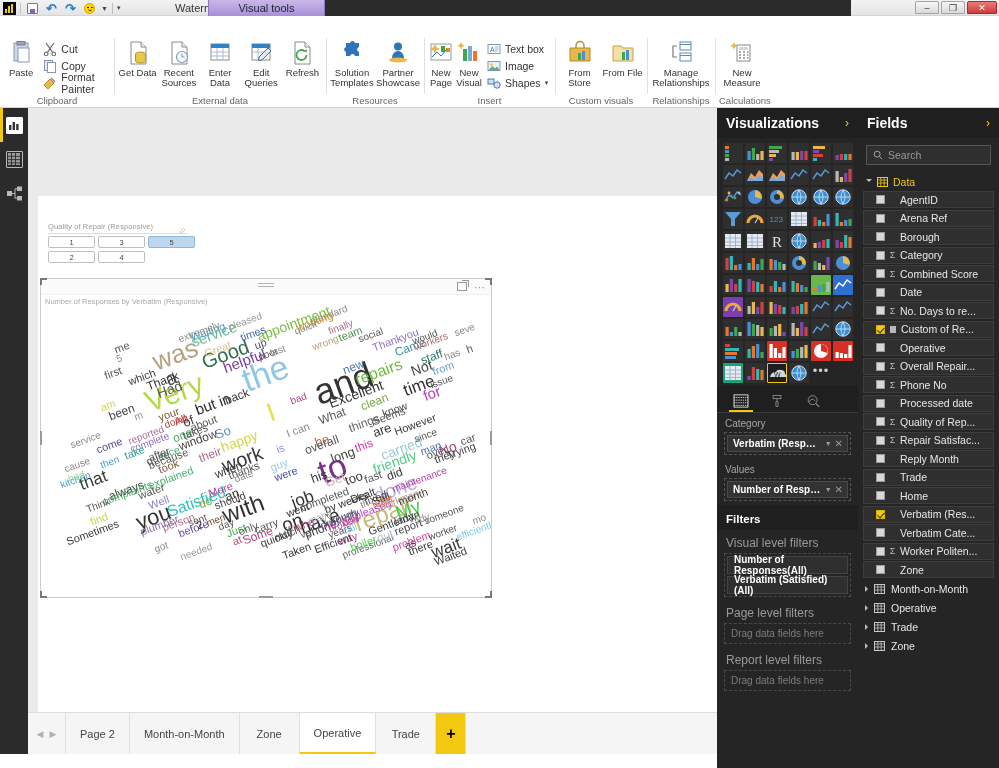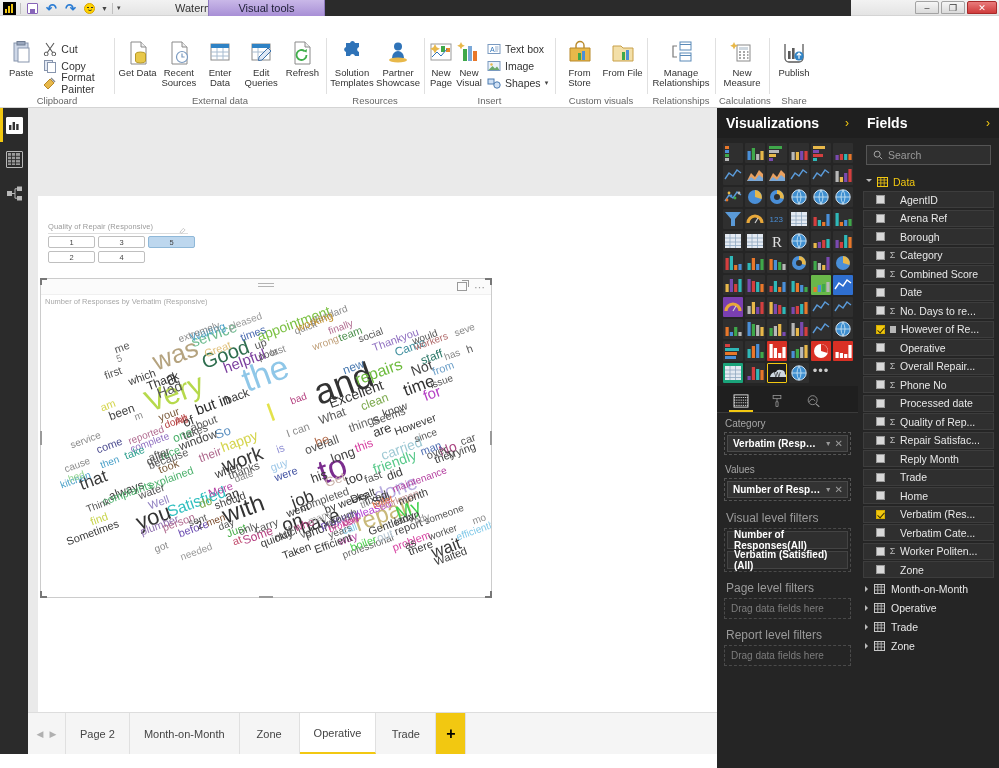--- a/index.html
+++ b/index.html
@@ -505,37 +505,20 @@
             <path d="M5 2 l1.2 2.6 2.6 1.2 -2.6 1.2 -1.2 2.6 -1.2-2.6 -2.6-1.2 2.6-1.2 z" fill="#e8b84a"></path>
           </svg>
             </span>
           <span class="lbl">New
 Measure</span>
         </div>
       </div>
       <div class="rgroup-label">Calculations</div>
     </div>
 
-    <div class="rgroup" style="width:50px">
-      <div class="rgroup-body">
-        <div class="bigbtn">
-          <span class="ico">
-              <svg viewBox="0 0 26 26">
-            <path d="M4 4 v14 a4 4 0 0 0 4 4 h10 a4 4 0 0 0 4-4 V4" fill="none" stroke="#5a5a5a" stroke-width="1.3"></path>
-            <rect x="7" y="11" width="2.6" height="8" fill="#5a5a5a"></rect>
-                <rect x="11" y="8" width="2.6" height="11" fill="#5a5a5a"></rect>
-            <circle cx="18" cy="16" r="4.6" fill="#2f82c4"></circle>
-            <path d="M18 13.2 v5.6 M15.8 15.4 L18 13.2 L20.2 15.4" stroke="#fff" fill="none" stroke-width="1.2"></path>
-          </svg>
-            </span>
-          <span class="lbl">Publish</span>
-        </div>
-      </div>
-      <div class="rgroup-label">Share</div>
-    </div>
   </div>
 
   <div class="leftrail">
     <div class="rail-item active">
       <span class="railbox">
         <svg viewBox="0 0 14 14" style="width:14px;height:14px;position:absolute;left:0;top:0;">
           <rect x="2" y="7" width="2.4" height="5" fill="#333"></rect>
             <rect x="5.6" y="4" width="2.4" height="8" fill="#333"></rect>
             <rect x="9.2" y="6" width="2.4" height="6" fill="#333"></rect>
         </svg>
@@ -1374,20 +1357,21 @@
 
     <div class="well-label">Values</div>
     <div class="well">
       <div class="chip">
         <span class="nm">Number of Responses</span>
         <span class="dd">▼</span>
         <span class="x">✕</span>
       </div>
     </div>
 
+    <div class="filters-hdr">Filters</div>
     <div class="f-sub">Visual level filters</div>
     <div class="f-box">
       <div class="f-item" style="margin-bottom:2px;">Number of Responses(All)</div>
       <div class="f-item">Verbatim (Satisfied)(All)</div>
     </div>
     <div class="f-sub">Page level filters</div>
     <div class="f-drop">Drag data fields here</div>
     <div class="f-sub">Report level filters</div>
     <div class="f-drop">Drag data fields here</div>
   </div>
@@ -1455,21 +1439,21 @@
             <span class="sig">Σ</span>
             <span class="fname">No. Days to re...</span>
           </div>
           <div class="fitem">
             <span class="cbx on"></span>
             <span class="barico">
               <svg viewBox="0 0 8 9" style="width:8px;height:9px;display:block;">
                 <rect x="1" y="1" width="6" height="7" fill="#b8b8b8"></rect>
               </svg>
             </span>
-            <span class="fname">However of Re...</span>
+            <span class="fname">Custom of Re...</span>
           </div>
           <div class="fitem">
             <span class="cbx"></span>
             <span class="sig"></span>
             <span class="fname">Operative</span>
           </div>
           <div class="fitem">
             <span class="cbx"></span>
             <span class="sig">Σ</span>
             <span class="fname">Overall Repair...</span>

